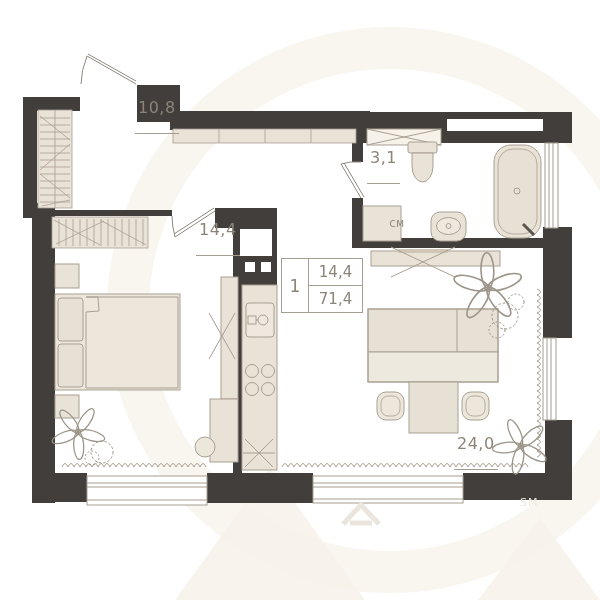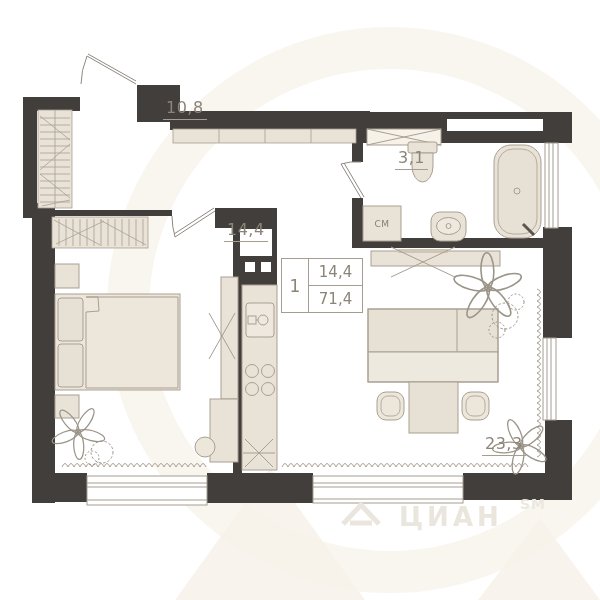--- a/index.html
+++ b/index.html
@@ -3,45 +3,44 @@
 <meta charset="utf-8">
 <style>
   html,body{margin:0;padding:0;background:#fff;}
   .canvas{
     position:relative;width:600px;height:600px;background:#ffffff;
     overflow:hidden;font-family:"DejaVu Sans",sans-serif;
   }
   svg{position:absolute;left:0;top:0;}
   .area-label{
     position:absolute;color:#8b8478;font-size:16px;letter-spacing:.5px;
-    border-bottom:1px solid #a59d90;padding:0 3px 2px 3px;line-height:1.1;
+    border-bottom:1px solid #a59d90;padding:0 3px 16px 3px;line-height:1.1;
     white-space:nowrap;
-    margin-left:28px;
   }
   .summary{
     position:absolute;left:281px;top:258px;width:82px;height:55px;
     border:1px solid #a59d90;background:rgba(255,255,255,.92);
     display:flex;color:#8b8478;box-sizing:border-box;
   }
   .summary .col1{width:26px;border-right:1px solid #a59d90;display:flex;
     align-items:center;justify-content:center;font-size:17px;}
   .summary .col2{flex:1;display:flex;flex-direction:column;}
   .summary .col2 div{flex:1;display:flex;align-items:center;justify-content:center;font-size:15px;}
   .summary .col2 .r1{border-bottom:1px solid #a59d90;}
   .cm-label{
-    position:absolute;left:358px;top:206px;width:48px;height:35px;
+    position:absolute;left:373px;top:206px;width:48px;height:35px;
     display:flex;align-items:center;justify-content:center;
     font-size:9px;color:#867f73;letter-spacing:.5px;
   }
   .brand{
     position:absolute;left:399px;top:502px;font-size:26px;font-weight:bold;
     letter-spacing:4px;color:#eae6dd;
   }
   .brand-sm{
-    position:absolute;left:520px;top:496px;font-size:14px;font-weight:bold;
+    position:absolute;left:520px;top:496px;font-size:11px;font-weight:normal;
     color:#ece8df;letter-spacing:1px;
   }
 </style>
 </head>
 <body>
 
 <div class="canvas">
 
 <svg width="600" height="600" viewBox="0 0 600 600">
 
@@ -266,28 +265,27 @@
     <path d="M350,523 h22"></path>
   </g>
 </svg>
 
 <div class="area-label" style="left:135px;top:99px">10,8</div>
 
 <div class="area-label" style="left:196px;top:221px">14,4</div>
 
 <div class="area-label" style="left:367px;top:149px">3,1</div>
 
-<div class="area-label" style="left:454px;top:435px">23,3</div>
+<div class="area-label" style="left:454px;top:435px">24,0</div>
 
 <div class="summary">
   <div class="col1">1</div>
   <div class="col2">
     <div class="r1">14,4</div>
     <div class="r2">71,4</div>
   </div>
 </div>
 
 <div class="cm-label">СМ</div>
 
-<div class="brand">ЦИАН</div>
 <div class="brand-sm">SM</div>
 
 </div>
 
 </body></html>

